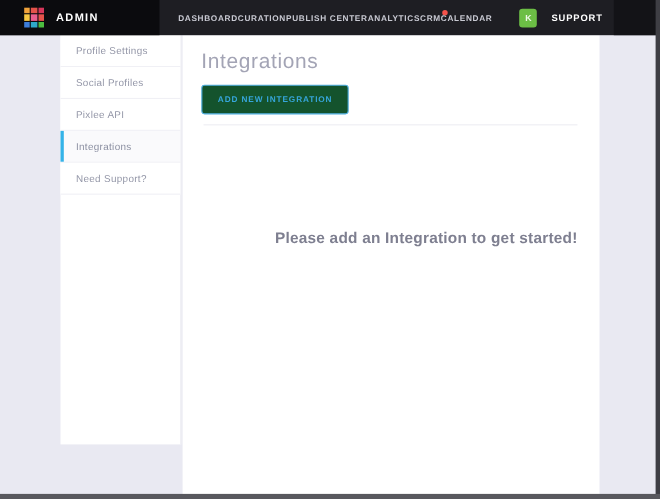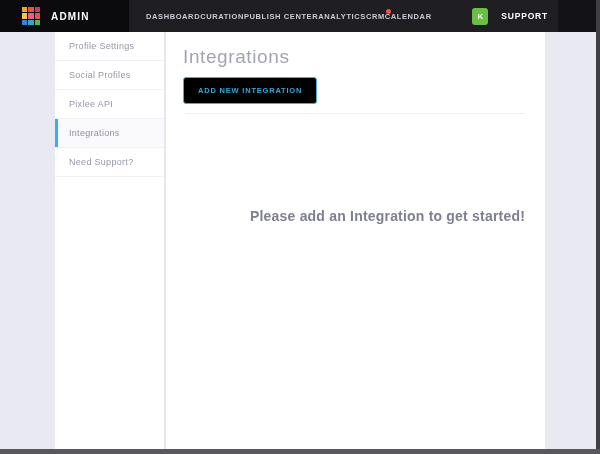--- a/index.html
+++ b/index.html
@@ -10,21 +10,21 @@
     font-family:"Liberation Sans", sans-serif;
     overflow:hidden;
   }
 
   
   .navbar {
     position:absolute; top:0; left:0; width:600px; height:32px;
     background:#1E1E23; display:flex; align-items:stretch; z-index:40;
   }
   .brand {
-    width:129px; height:32px; background:#0B0B0E;
+    width:145px; height:32px; background:#0B0B0E;
     display:flex; align-items:center; padding-left:22px; flex:0 0 auto;
     cursor:pointer;
   }
   .logo {
     width:18px; height:18px; display:grid;
     grid-template-columns:repeat(3,1fr); grid-template-rows:repeat(3,1fr);
     gap:1px; flex:0 0 auto;
   }
   .logo span { display:block; }
   .brand-label {
@@ -57,21 +57,21 @@
     letter-spacing:0.8px; cursor:pointer; margin-right:10px;
   }
   .menu-button {
     width:42px; height:32px; background:#131317;
     display:flex; flex-direction:column; align-items:center; justify-content:center;
     gap:3px; cursor:pointer;
   }
 
   
   .sidebar {
-    position:absolute; left:55px; top:32px; width:110px; height:422px;
+    position:absolute; left:55px; top:32px; width:110px; height:372px;
     background:#FFFFFF; border-right:1px solid #E6E6EE;
   }
   .side-item {
     position:relative; height:29px; display:flex; align-items:center;
     padding-left:14px; border-bottom:1px solid #F0F0F5;
     font-size:9px; color:#9497A8; letter-spacing:0.3px; cursor:pointer;
     background:#FFFFFF;
   }
   .side-item.active { background:#FAFAFC; color:#8C90A2; }
   .accent-bar {
@@ -82,21 +82,21 @@
   .main {
     position:absolute; left:166px; top:32px; width:379px; height:422px;
     background:#FFFFFF; padding:14px 20px 0 17px;
   }
   .page-title {
     font-size:19px; font-weight:normal; color:#A3A4B5;
     letter-spacing:0.6px; line-height:22px;
   }
   .add-btn {
     display:inline-block; margin-top:9px;
-    background:#000000; border:1px solid #49ABDC; border-radius:3px;
+    background:#14532d; border:1px solid #49ABDC; border-radius:3px;
     color:#36A6DB; font-size:7.5px; font-weight:bold; letter-spacing:0.8px;
     padding:8px 14px; cursor:pointer;
     font-family:"Liberation Sans", sans-serif;
   }
   .divider {
     height:1px; background:#EDEDF3; margin-top:9px; margin-left:2px;
   }
   .empty-message {
     margin-top:94px; text-align:right;
     font-size:14px; font-weight:bold; color:#7E7F90; letter-spacing:0.2px;

